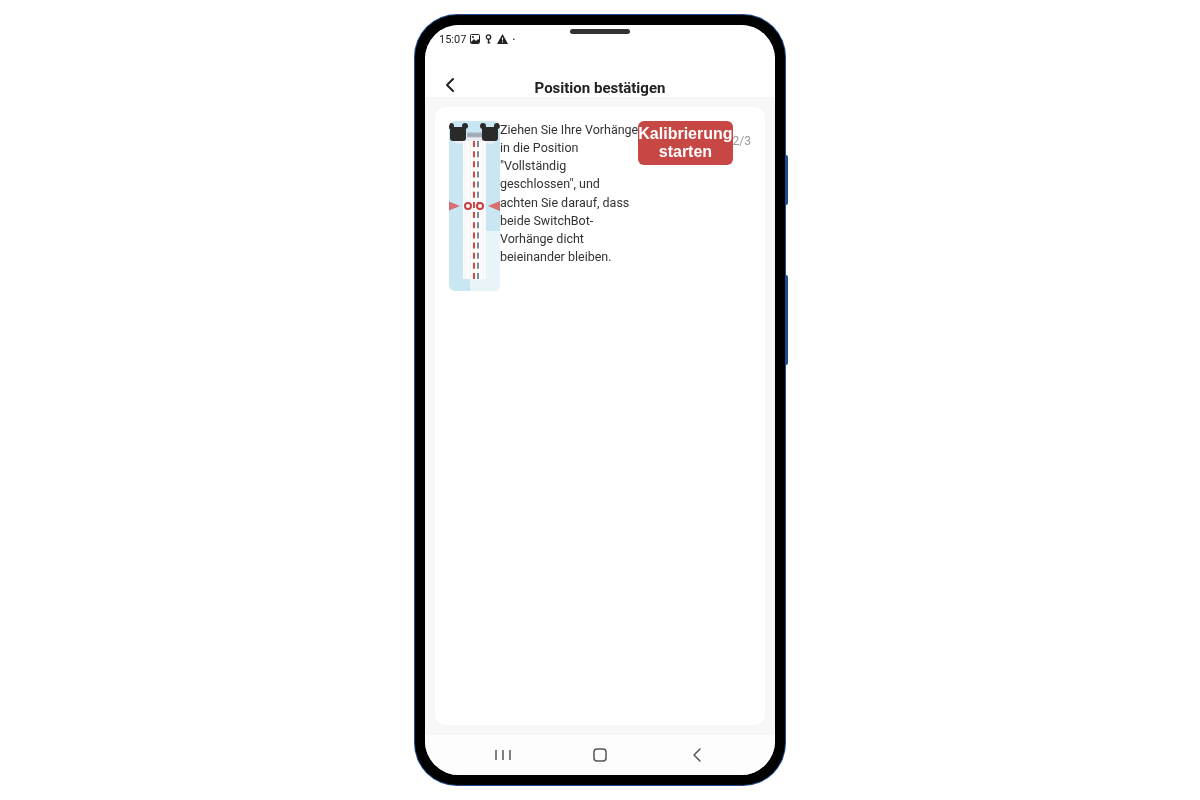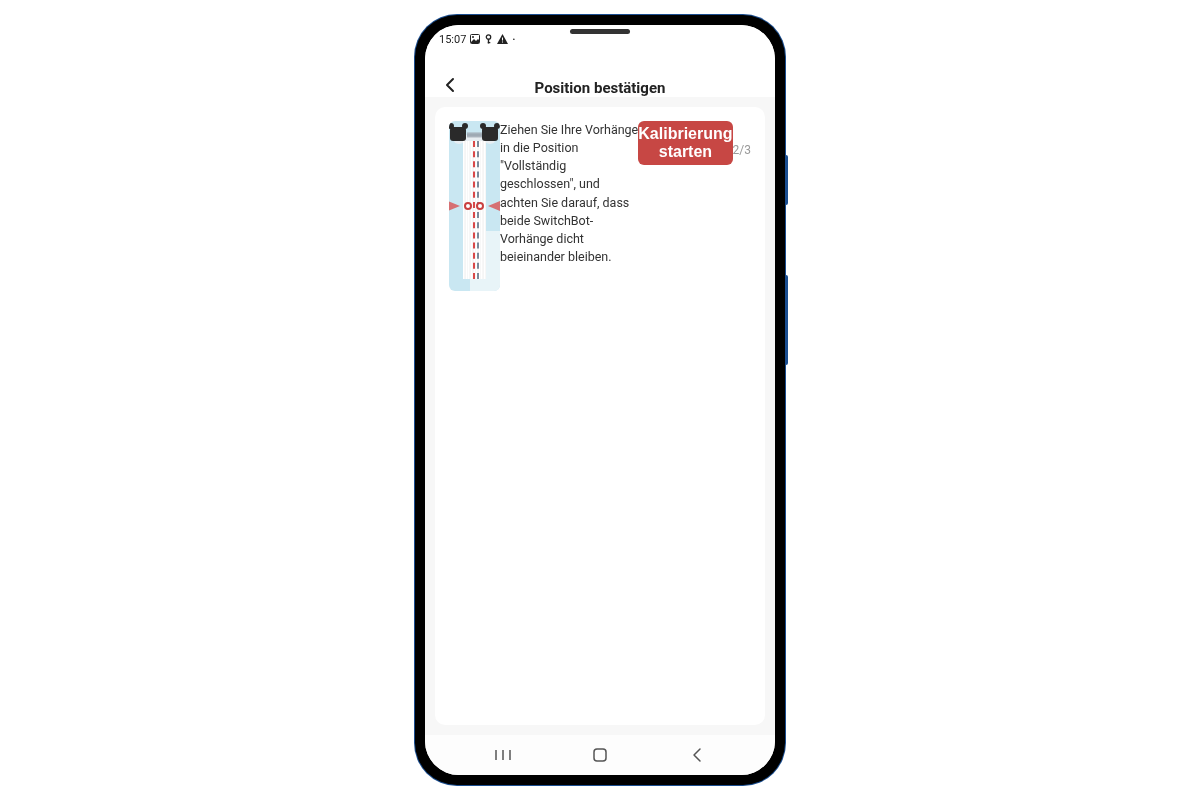--- a/index.html
+++ b/index.html
@@ -206,21 +206,21 @@
     height: 44px;
     font-size: 16px;
     font-weight: 600;
     cursor: pointer;
     width: 100%;
   }
   .step-indicator {
     text-align: right;
     font-size: 12px;
     color: #9a9a9a;
-    margin-top: 22px;
+    margin-top: 13px;
   }
   .nav-bar {
     height: 40px;
     background: #fdfdfd;
     display: flex;
     align-items: center;
     justify-content: space-around;
     padding: 0 30px;
   }
   .nav-btn {

